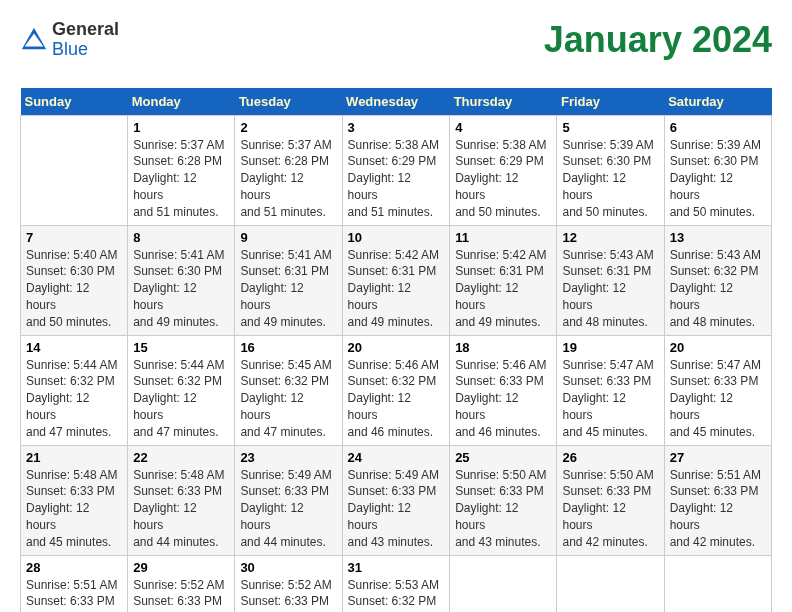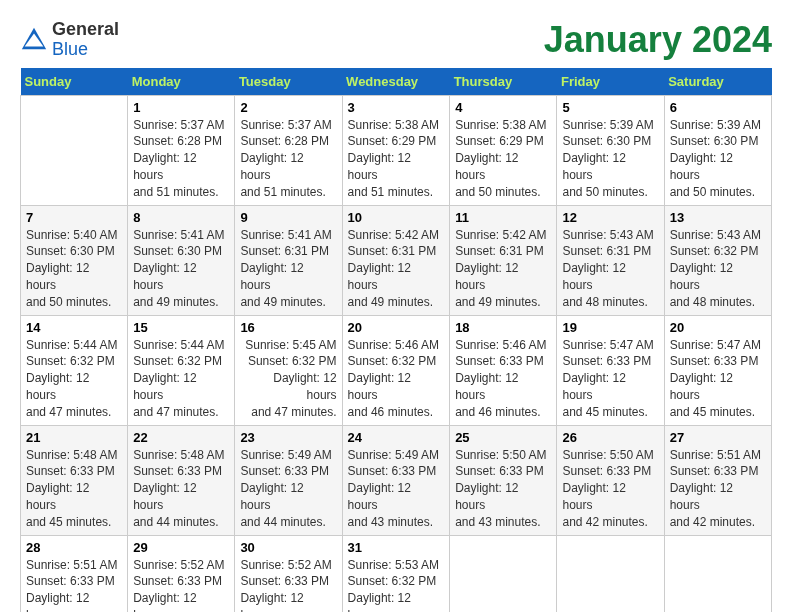--- a/index.html
+++ b/index.html
@@ -7,21 +7,21 @@
       font-family: Arial, sans-serif;
       background: #fff;
       width: 792px;
       min-height: 612px;
       padding: 20px;
     }
     .header {
       display: flex;
       justify-content: space-between;
       align-items: flex-start;
-      margin-bottom: 8px;
+      margin-bottom: 28px;
       gap: 28px;
     }
     .logo {
       display: flex;
       align-items: center;
     }
     .logo-text {
       display: flex;
       flex-direction: column;
       line-height: 1.1;
@@ -54,21 +54,21 @@
       font-size: 16px;
       color: #555;
     }
     table {
       width: 100%;
       border-collapse: collapse;
       font-size: 11px;
     }
     th {
       background-color: #1565c0;
-      color: #bef264;
+      color: #fef9c3;
       padding: 6px 4px;
       text-align: left;
       font-size: 13px;
       font-weight: bold;
     }
     td {
       border: 1px solid #ccc;
       vertical-align: top;
       padding: 4px 5px;
       height: 80px;
@@ -236,21 +236,21 @@
         </td>
         <td>
           <span class="day-number">15</span>
           <div class="day-info" style="white-space: pre-line;">Sunrise: 5:44 AM
 Sunset: 6:32 PM
 Daylight: 12 hours
 and 47 minutes.</div>
         </td>
         <td>
           <span class="day-number">16</span>
-          <div class="day-info" style="white-space: pre-line; text-align: right;">Sunrise: 5:45 AM
+          <div class="day-info" style="white-space: pre-line;">Sunrise: 5:45 AM
 Sunset: 6:32 PM
 Daylight: 12 hours
 and 47 minutes.</div>
         </td>
         <td>
           <span class="day-number">20</span>
           <div class="day-info" style="white-space: pre-line;">Sunrise: 5:46 AM
 Sunset: 6:32 PM
 Daylight: 12 hours
 and 46 minutes.</div>

